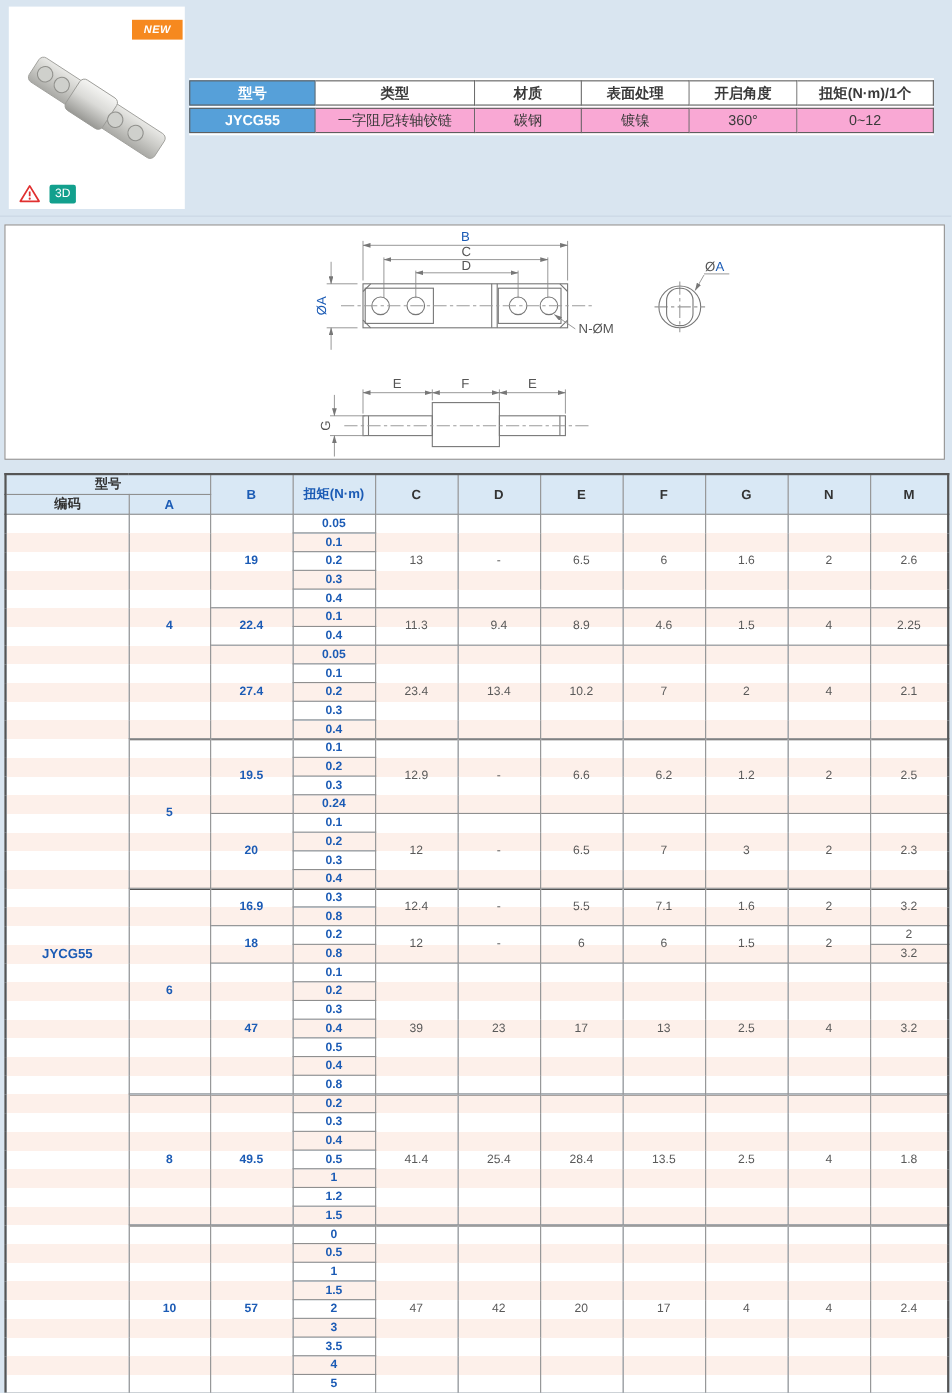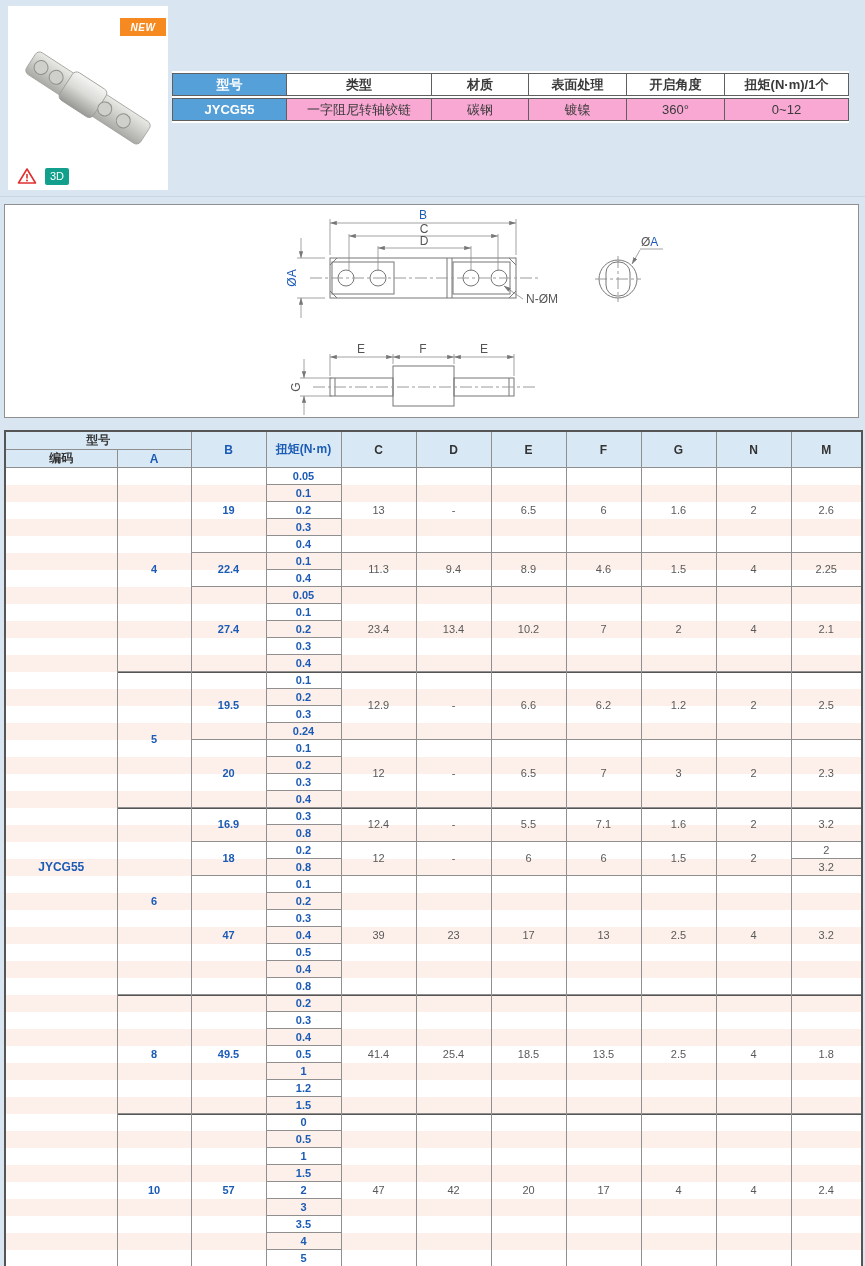--- a/index.html
+++ b/index.html
@@ -400,21 +400,21 @@
         </tr>
         <tr>
           <td class="torque-cell blue">0.8</td>
         </tr>
         <tr class="gs">
           <td class="a-cell blue" rowspan="7">8</td>
           <td class="b-cell blue" rowspan="7">49.5</td>
           <td class="torque-cell blue">0.2</td>
           <td class="val-cell" rowspan="7">41.4</td>
           <td class="val-cell" rowspan="7">25.4</td>
-          <td class="val-cell" rowspan="7">18.5</td>
+          <td class="val-cell" rowspan="7">28.4</td>
           <td class="val-cell" rowspan="7">13.5</td>
           <td class="val-cell" rowspan="7">2.5</td>
           <td class="val-cell" rowspan="7">4</td>
           <td class="val-cell" rowspan="7">1.8</td>
         </tr>
         <tr>
           <td class="torque-cell blue">0.3</td>
         </tr>
         <tr>
           <td class="torque-cell blue">0.4</td>

